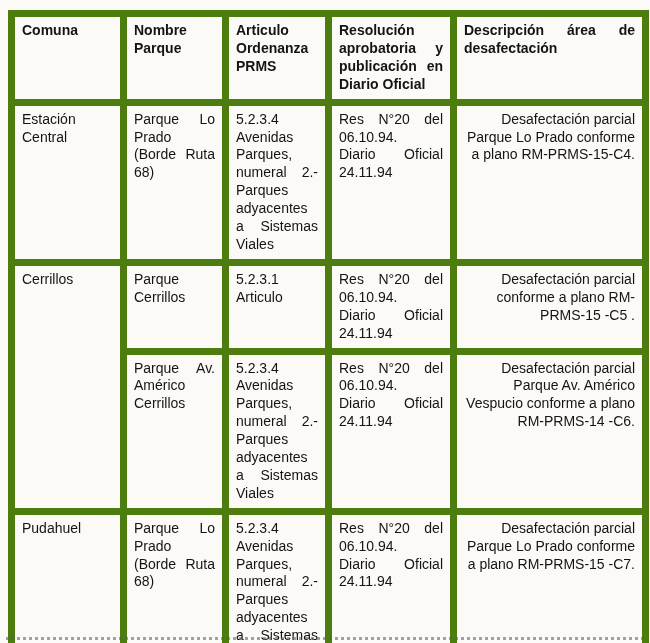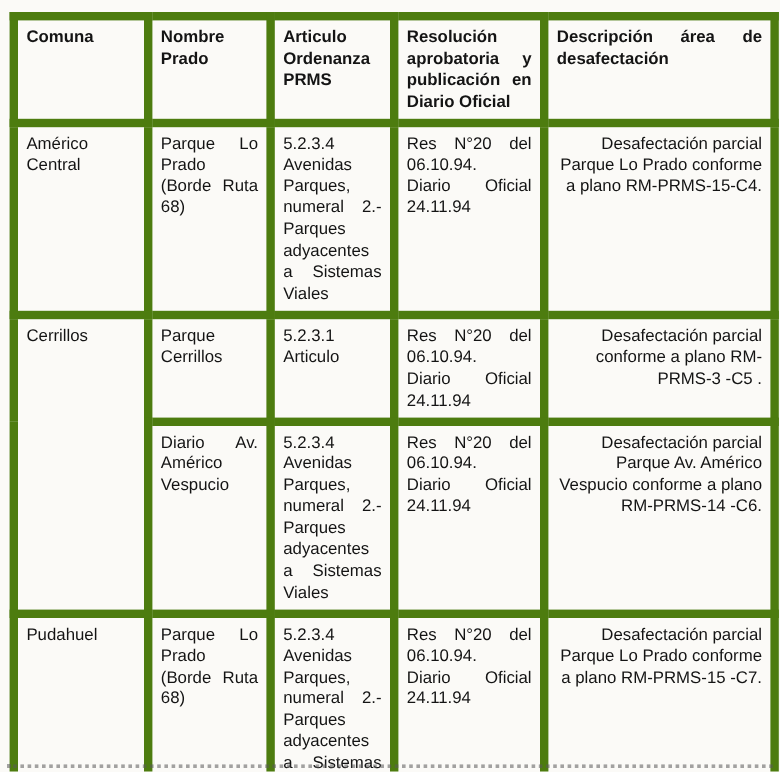--- a/index.html
+++ b/index.html
@@ -69,51 +69,51 @@
     <colgroup>
       <col class="c1">
         <col class="c2">
         <col class="c3">
         <col class="c4">
         <col class="c5">
     </colgroup>
     <thead>
       <tr class="header-row">
         <th>Comuna</th>
-        <th>Nombre Prado</th>
+        <th>Nombre Parque</th>
         <th>Articulo Ordenanza PRMS</th>
         <th>Resolución aprobatoria y publicación en Diario Oficial</th>
         <th>Descripción área de desafectación</th>
       </tr>
     </thead>
     <tbody>
       <tr class="r0">
-        <td class="com">Américo Central</td>
+        <td class="com">Estación Central</td>
         <td class="nom">Parque Lo Prado (Borde Ruta 68)</td>
         <td class="art">5.2.3.4
 Avenidas Parques, numeral 2.- Parques adyacentes a Sistemas Viales</td>
         <td class="res">Res N°20 del
 06.10.94.
 Diario Oficial
 24.11.94</td>
         <td class="desc">Desafectación parcial Parque Lo Prado conforme a plano RM-PRMS-15-C4.</td>
       </tr>
       <tr class="r1">
         <td class="com" rowspan="2">Cerrillos</td>
         <td class="nom">Parque Cerrillos</td>
         <td class="art">5.2.3.1
 Articulo</td>
         <td class="res">Res N°20 del
 06.10.94.
 Diario Oficial
 24.11.94</td>
-        <td class="desc">Desafectación parcial conforme a plano RM-PRMS-3 -C5 .</td>
+        <td class="desc">Desafectación parcial conforme a plano RM-PRMS-15 -C5 .</td>
       </tr>
       <tr class="r2">
-        <td class="nom">Diario Av. Américo Vespucio</td>
+        <td class="nom">Parque Av. Américo Cerrillos</td>
         <td class="art">5.2.3.4
 Avenidas Parques, numeral 2.- Parques adyacentes a Sistemas Viales</td>
         <td class="res">Res N°20 del
 06.10.94.
 Diario Oficial
 24.11.94</td>
         <td class="desc">Desafectación parcial Parque Av. Américo Vespucio conforme a plano RM-PRMS-14 -C6.</td>
       </tr>
       <tr class="r3">
         <td class="com">Pudahuel</td>

